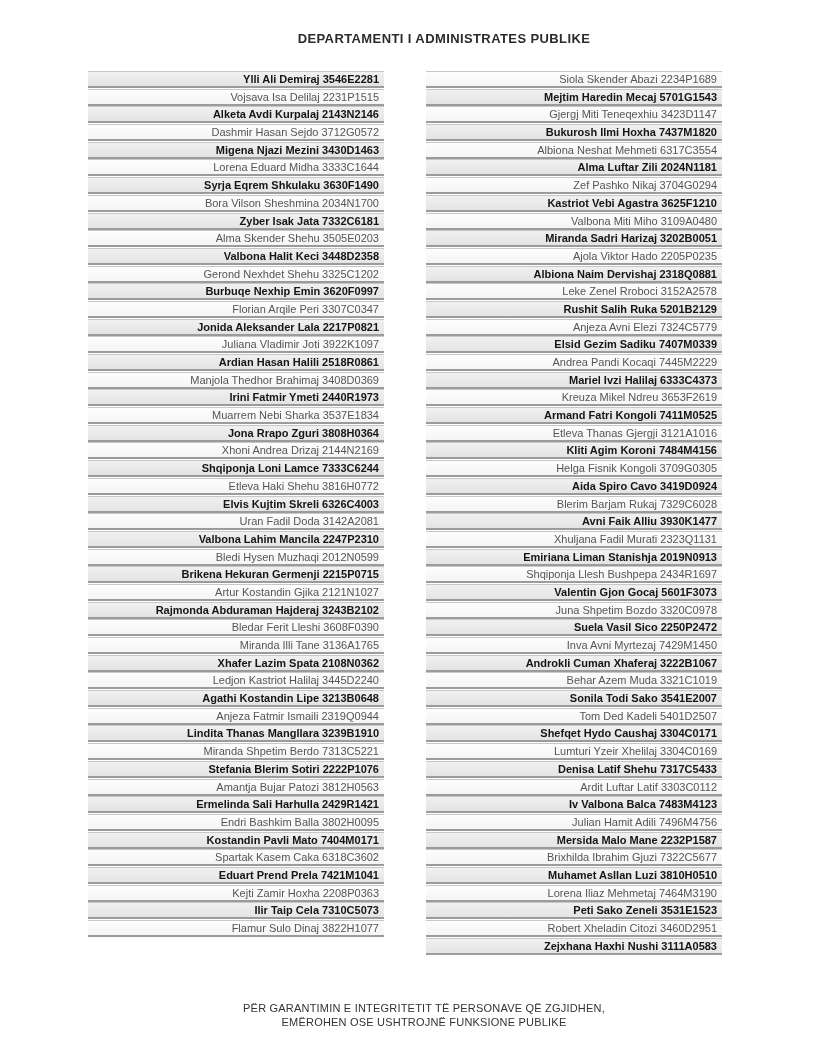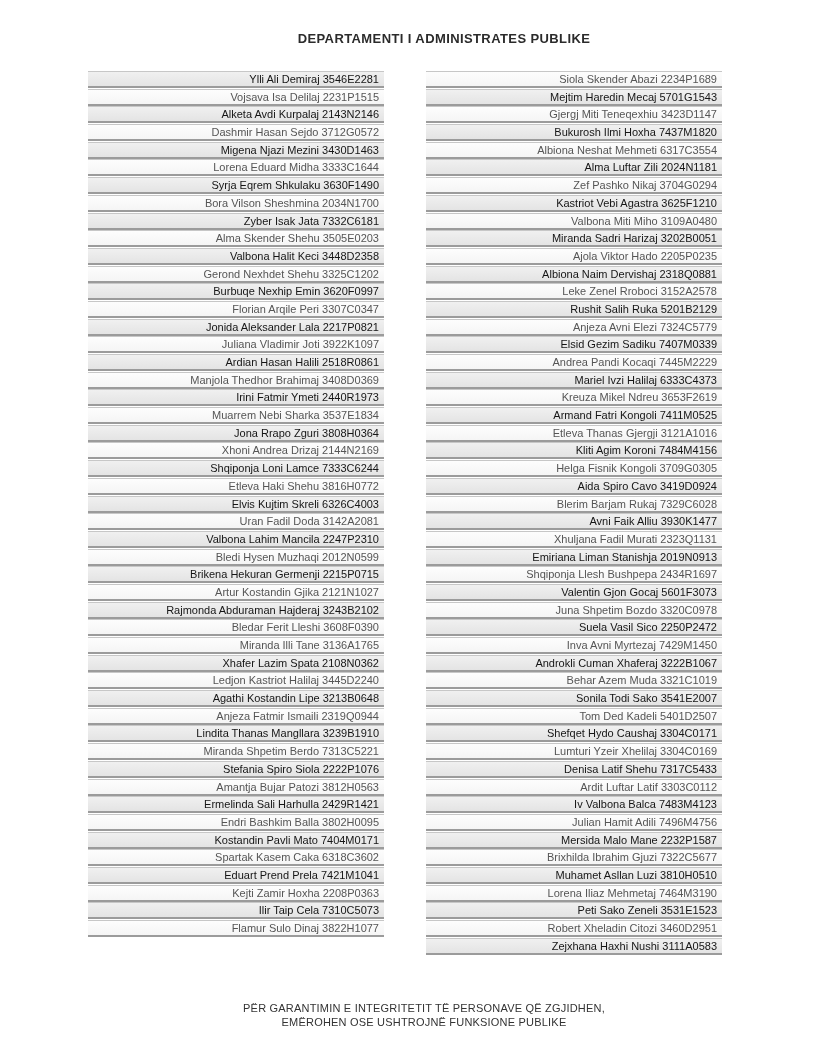--- a/index.html
+++ b/index.html
@@ -40,21 +40,21 @@
     background: linear-gradient(#fdfdfd, #f5f5f5);
     text-align: right;
     padding-right: 5px;
     box-sizing: content-box;
     font-size: 11px;
     color: #555555;
     white-space: nowrap;
     overflow: hidden;
   }
   .row.bold {
-    font-weight: normal;
+    font-weight: bold;
     color: #151515;
     background: linear-gradient(#f0f0f0, #e4e4e4);
   }
   .footer {
     position: absolute;
     top: 1001px;
     left: 16px;
     width: 100%;
     text-align: center;
     font-size: 11px;
@@ -104,21 +104,21 @@
         <div class="row">Artur Kostandin Gjika 2121N1027</div>
         <div class="row bold">Rajmonda Abduraman Hajderaj 3243B2102</div>
         <div class="row">Bledar Ferit Lleshi 3608F0390</div>
         <div class="row">Miranda Illi Tane 3136A1765</div>
         <div class="row bold">Xhafer Lazim Spata 2108N0362</div>
         <div class="row">Ledjon Kastriot Halilaj 3445D2240</div>
         <div class="row bold">Agathi Kostandin Lipe 3213B0648</div>
         <div class="row">Anjeza Fatmir Ismaili 2319Q0944</div>
         <div class="row bold">Lindita Thanas Mangllara 3239B1910</div>
         <div class="row">Miranda Shpetim Berdo 7313C5221</div>
-        <div class="row bold">Stefania Spiro Siola 2222P1076</div>
+        <div class="row bold">Stefania Blerim Sotiri 2222P1076</div>
         <div class="row">Amantja Bujar Patozi 3812H0563</div>
         <div class="row bold">Ermelinda Sali Harhulla 2429R1421</div>
         <div class="row">Endri Bashkim Balla 3802H0095</div>
         <div class="row bold">Kostandin Pavli Mato 7404M0171</div>
         <div class="row">Spartak Kasem Caka 6318C3602</div>
         <div class="row bold">Eduart Prend Prela 7421M1041</div>
         <div class="row">Kejti Zamir Hoxha 2208P0363</div>
         <div class="row bold">Ilir Taip Cela 7310C5073</div>
         <div class="row">Flamur Sulo Dinaj 3822H1077</div>
       </div>

